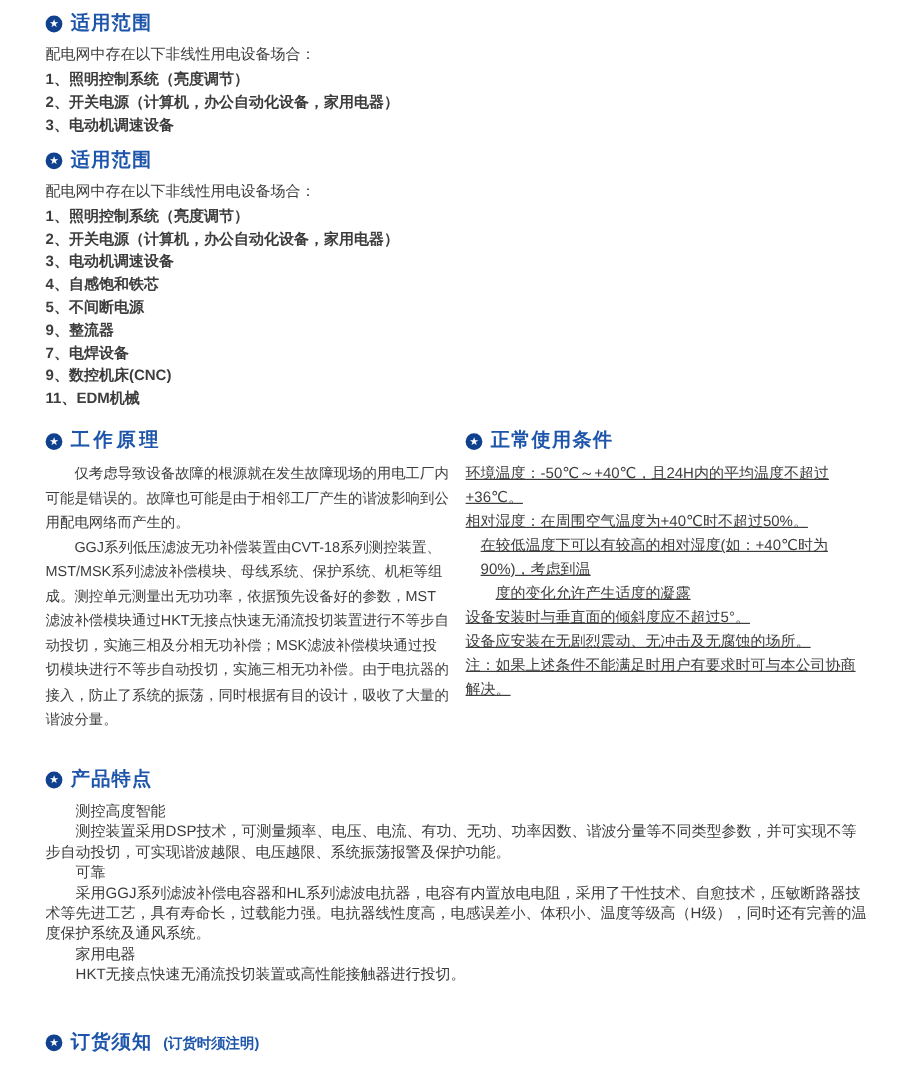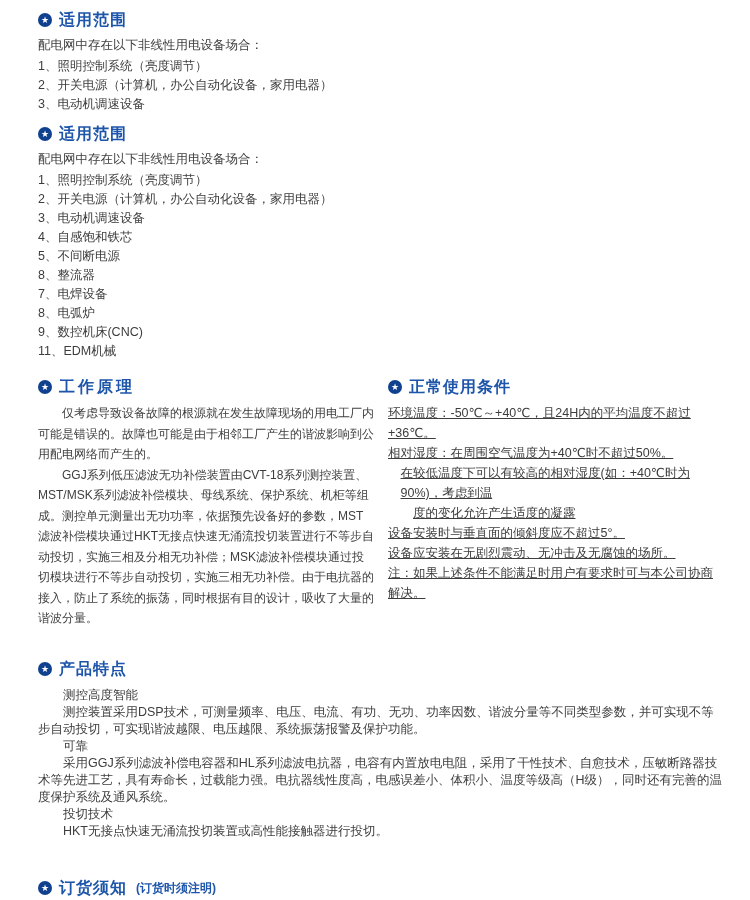--- a/index.html
+++ b/index.html
@@ -24,21 +24,21 @@
     width:14px; height:14px; border-radius:50%;
     background:#10418e; color:#ffffff;
     display:inline-flex; align-items:center; justify-content:center;
     font-size:9px; line-height:14px; flex:0 0 auto;
   }
   .badge .glyph { transform:translateY(-0.5px); }
 
   
   .intro { font-size:12.5px; line-height:19px; margin:6px 0 0 0; }
   .plist { margin:2px 0 0 0; }
-  .plist .li { font-size:12.5px; line-height:19px; }
+  .plist .li { font-size:12.5px; line-height:19px;font-weight:bold; }
 
   .sec1 { padding-top:4px; }
   .sec2 { margin-top:10px; }
 
   
   .two-col { display:flex; margin-top:16px; gap:14px; }
   .col-left  { width:336px; flex:0 0 auto; }
   .col-right { flex:1 1 auto; }
   .para { font-size:12px; line-height:20.5px; text-indent:2em; margin:0; }
   .principle-body { margin-top:6px; }
@@ -85,23 +85,22 @@
       <span class="title">适用范围</span>
     </h2>
     <p class="intro">配电网中存在以下非线性用电设备场合：</p>
     <div class="plist">
 
     <div class="li">1、照明控制系统（亮度调节）</div>
         <div class="li">2、开关电源（计算机，办公自动化设备，家用电器）</div>
         <div class="li">3、电动机调速设备</div>
         <div class="li">4、自感饱和铁芯</div>
         <div class="li">5、不间断电源</div>
-        <div class="li">8、整流器</div>
+        <div class="li">9、整流器</div>
         <div class="li">7、电焊设备</div>
-        <div class="li">8、电弧炉</div>
         <div class="li">9、数控机床(CNC)</div>
         <div class="li">11、EDM机械</div>
       </div>
   </section>
 
   <div class="two-col">
     <section class="col-left">
       <h2 class="sec-head">
         <span class="badge">
             <span class="glyph">★</span>
@@ -148,21 +147,21 @@
           <div class="feat-sub">测控高度智能</div>
           <div class="feat-text">测控装置采用DSP技术，可测量频率、电压、电流、有功、无功、功率因数、谐波分量等不同类型参数，并可实现不等步自动投切，可实现谐波越限、电压越限、系统振荡报警及保护功能。</div>
         </div>
 
         <div class="feat-block">
           <div class="feat-sub">可靠</div>
           <div class="feat-text">采用GGJ系列滤波补偿电容器和HL系列滤波电抗器，电容有内置放电电阻，采用了干性技术、自愈技术，压敏断路器技术等先进工艺，具有寿命长，过载能力强。电抗器线性度高，电感误差小、体积小、温度等级高（H级），同时还有完善的温度保护系统及通风系统。</div>
         </div>
 
         <div class="feat-block">
-          <div class="feat-sub">投切技术</div>
+          <div class="feat-sub">家用电器</div>
           <div class="feat-text">HKT无接点快速无涌流投切装置或高性能接触器进行投切。</div>
         </div>
       </div>
   </section>
 
   <section class="ordering">
     <h2 class="sec-head">
       <span class="badge">
           <span class="glyph">★</span>
         </span>

